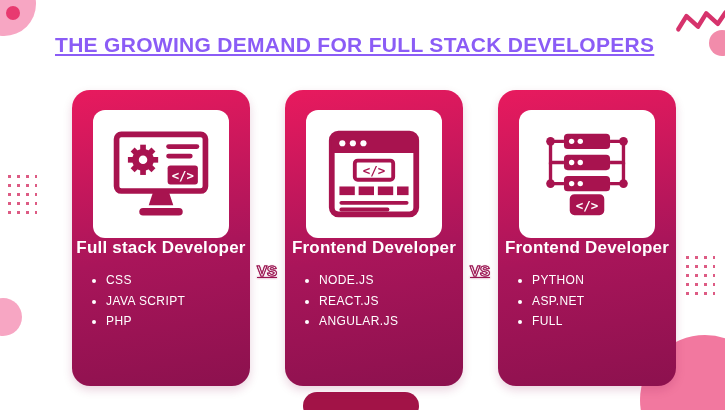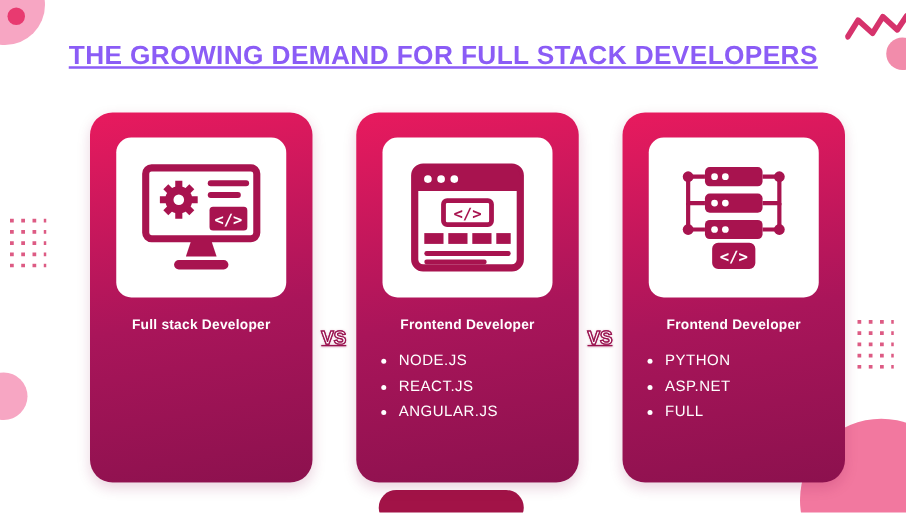--- a/index.html
+++ b/index.html
@@ -41,21 +41,21 @@
     background:linear-gradient(170deg,#e81a5e 0%,#a9155a 55%,#8c114e 100%);
     box-shadow:0 4px 10px rgba(140,17,78,.18);
     color:#fff;box-sizing:border-box;
   }
   .icon-panel{
     width:136px;height:128px;margin:20px auto 0;background:#fff;
     border-radius:12px;display:flex;align-items:center;justify-content:center;
   }
   .icon-panel svg{display:block;}
   .card-title{
-    margin-top:16px;text-align:center;font-size:11px;font-weight:800;
+    margin-top:0;text-align:center;font-size:17px;font-weight:800;
     letter-spacing:.2px;
   }
   ul.skills{
     margin:12px 0 0 0;padding:0 0 0 34px;list-style:disc;
     font-size:12px;letter-spacing:.4px;line-height:1.72;
   }
   ul.skills li::marker{color:#fff;}
   
   .vs{
     position:absolute;top:262px;transform:translateX(-50%);
@@ -102,20 +102,25 @@
           <line x1="63" y1="19" x2="93" y2="19"></line>
           <line x1="63" y1="29" x2="86" y2="29"></line>
         </g>
         <rect x="62" y="39" width="32" height="20" rx="3" fill="#a8134f"></rect>
         <text x="78" y="54" font-size="13" font-weight="bold" fill="#ffffff" text-anchor="middle" font-family="DejaVu Sans Mono, monospace">&lt;/&gt;</text>
         <path d="M47 66 h16 l5 15 h-26 z" fill="#a8134f"></path>
         <rect x="32" y="84" width="46" height="8" rx="4" fill="#a8134f"></rect>
       </svg>
     </div>
     <div class="card-title">Full stack Developer</div>
+    <ul class="skills">
+      <li>CSS</li>
+      <li>JAVA SCRIPT</li>
+      <li>PHP</li>
+    </ul>
   </div>
 
   <div class="card">
     <div class="icon-panel">
       <svg width="96" height="96" viewBox="0 0 100 100">
         <rect x="6" y="8" width="88" height="84" rx="7" fill="none" stroke="#a8134f" stroke-width="6"></rect>
         <path d="M6 15 a7 7 0 0 1 7-7 h74 a7 7 0 0 1 7 7 v13 H6 z" fill="#a8134f"></path>
         <circle cx="17" cy="18" r="3.2" fill="#ffffff"></circle>
         <circle cx="28" cy="18" r="3.2" fill="#ffffff"></circle>
         <circle cx="39" cy="18" r="3.2" fill="#ffffff"></circle>

